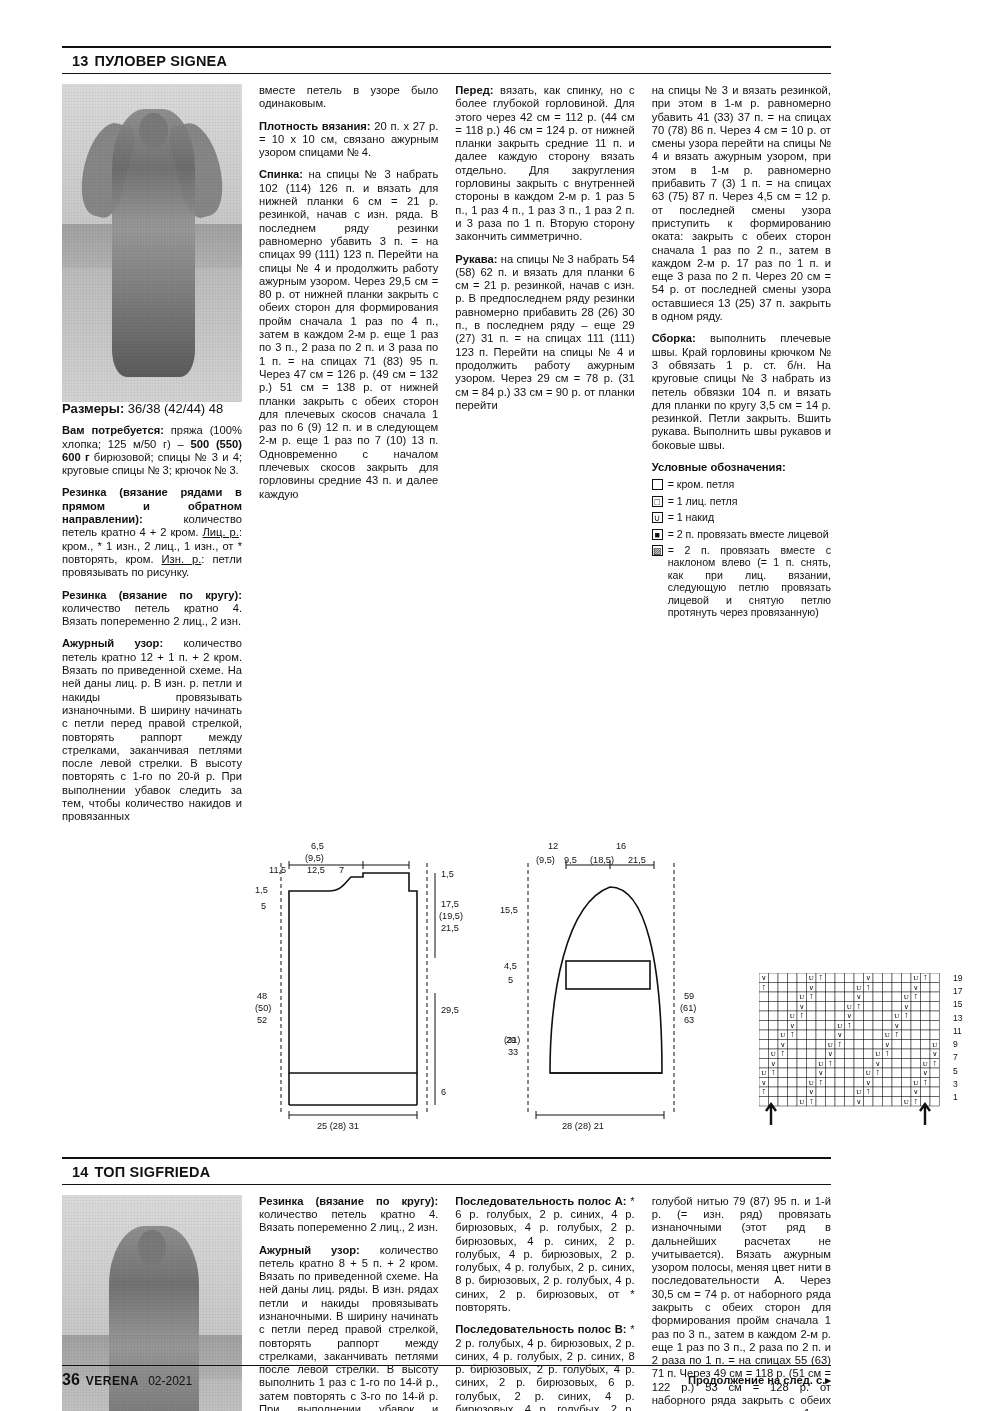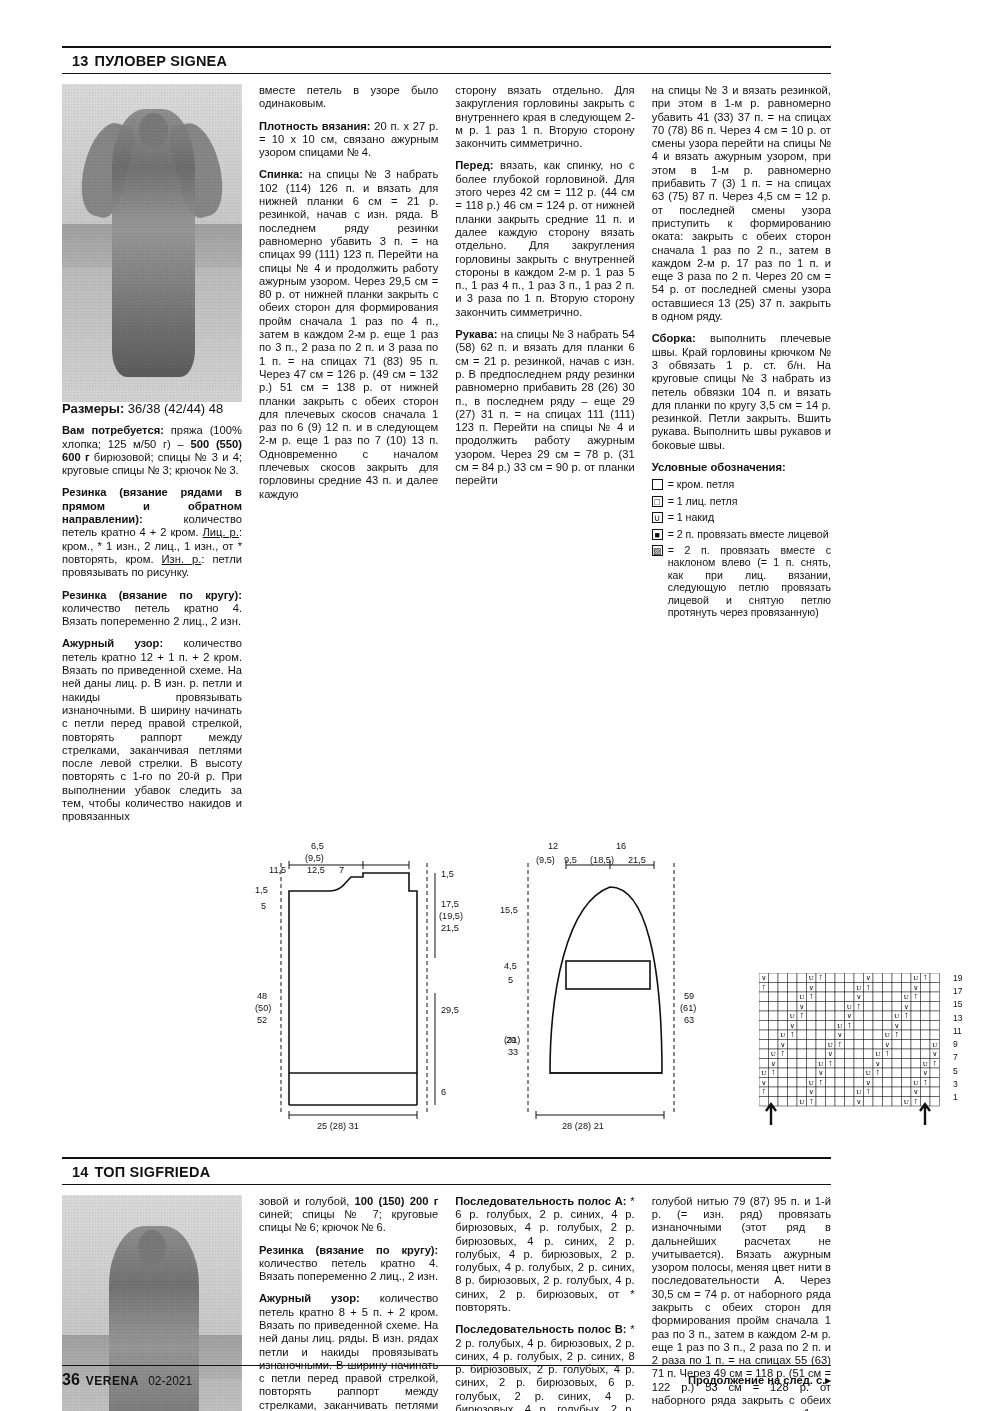--- a/index.html
+++ b/index.html
@@ -168,21 +168,20 @@
         </div>
     </div>
 
     <div class="col">
         <p>вместе петель в узоре было одинаковым.</p>
         <p><b>Плотность вязания:</b> 20 п. х 27 р. = 10 х 10 см, связано ажурным узором спицами № 4.</p>
         <p><b>Спинка:</b> на спицы № 3 набрать 102 (114) 126 п. и вязать для нижней планки 6 см = 21 р. резинкой, начав с изн. ряда. В последнем ряду резинки равномерно убавить 3 п. = на спицах 99 (111) 123 п. Перейти на спицы № 4 и продолжить работу ажурным узором. Через 29,5 см = 80 р. от нижней планки закрыть с обеих сторон для формирования пройм сначала 1 раз по 4 п., затем в каждом 2-м р. еще 1 раз по 3 п., 2 раза по 2 п. и 3 раза по 1 п. = на спицах 71 (83) 95 п. Через 47 см = 126 р. (49 см = 132 р.) 51 см = 138 р. от нижней планки закрыть с обеих сторон для плечевых скосов сначала 1 раз по 6 (9) 12 п. и в следующем 2-м р. еще 1 раз по 7 (10) 13 п. Одновременно с началом плечевых скосов закрыть для горловины средние 43 п. и далее каждую</p>
       </div>
 
     <div class="col">
-        <p>сторону вязать отдельно. Для закругления горловины закрыть с внутреннего края в следующем 2-м р. 1 раз 1 п. Вторую сторону закончить симметрично.</p>
         <p><b>Перед:</b> вязать, как спинку, но с более глубокой горловиной. Для этого через 42 см = 112 р. (44 см = 118 р.) 46 см = 124 р. от нижней планки закрыть средние 11 п. и далее каждую сторону вязать отдельно. Для закругления горловины закрыть с внутренней стороны в каждом 2-м р. 1 раз 5 п., 1 раз 4 п., 1 раз 3 п., 1 раз 2 п. и 3 раза по 1 п. Вторую сторону закончить симметрично.</p>
         <p><b>Рукава:</b> на спицы № 3 набрать 54 (58) 62 п. и вязать для планки 6 см = 21 р. резинкой, начав с изн. р. В предпоследнем ряду резинки равномерно прибавить 28 (26) 30 п., в последнем ряду – еще 29 (27) 31 п. = на спицах 111 (111) 123 п. Перейти на спицы № 4 и продолжить работу ажурным узором. Через 29 см = 78 р. (31 см = 84 р.) 33 см = 90 р. от планки перейти</p>
       </div>
 
     <div class="col">
       <div>
           <p>на спицы № 3 и вязать резинкой, при этом в 1-м р. равномерно убавить 41 (33) 37 п. = на спицах 70 (78) 86 п. Через 4 см = 10 р. от смены узора перейти на спицы № 4 и вязать ажурным узором, при этом в 1-м р. равномерно прибавить 7 (3) 1 п. = на спицах 63 (75) 87 п. Через 4,5 см = 12 р. от последней смены узора приступить к формированию оката: закрыть с обеих сторон сначала 1 раз по 2 п., затем в каждом 2-м р. 17 раз по 1 п. и еще 3 раза по 2 п. Через 20 см = 54 р. от последней смены узора оставшиеся 13 (25) 37 п. закрыть в одном ряду.</p>
           <p><b>Сборка:</b> выполнить плечевые швы. Край горловины крючком № 3 обвязать 1 р. ст. б/н. На круговые спицы № 3 набрать из петель обвязки 104 п. и вязать для планки по кругу 3,5 см = 14 р. резинкой. Петли закрыть. Вшить рукава. Выполнить швы рукавов и боковые швы.</p>
         </div>
       <div class="legend">
@@ -670,21 +669,20 @@
         <div class="sky"></div>
           <div class="sea"></div>
           <div class="sand"></div>
         <div class="figure" style="left:26%;width:50%;top:10%;"></div>
         <div class="head" style="left:42%;top:11%;"></div>
         <div class="grain"></div>
       </div>
 
     </div>
     <div class="col">
-        <p>зовой и голубой, <b>100 (150) 200 г</b> синей; спицы № 7; круговые спицы № 6; крючок № 6.</p>
         <p><b>Резинка (вязание по кругу):</b> количество петель кратно 4. Вязать попеременно 2 лиц., 2 изн.</p>
         <p><b>Ажурный узор:</b> количество петель кратно 8 + 5 п. + 2 кром. Вязать по приведенной схеме. На ней даны лиц. ряды. В изн. рядах петли и накиды провязывать изнаночными. В ширину начинать с петли перед правой стрелкой, повторять раппорт между стрелками, заканчивать петлями после левой стрелки. В высоту выполнить 1 раз с 1-го по 14-й р., затем повторять с 3-го по 14-й р. При выполнении убавок и прибавок следить за тем, чтобы количество накидов и провязанных вместе петель в узоре было одинаковым.</p>
       </div>
     <div class="col">
         <p><b>Последовательность полос А:</b> * 6 р. голубых, 2 р. синих, 4 р. бирюзовых, 4 р. голубых, 2 р. бирюзовых, 4 р. синих, 2 р. голубых, 4 р. бирюзовых, 2 р. голубых, 4 р. голубых, 2 р. синих, 8 р. бирюзовых, 2 р. голубых, 4 р. синих, 2 р. бирюзовых, от * повторять.</p>
         <p><b>Последовательность полос В:</b> * 2 р. голубых, 4 р. бирюзовых, 2 р. синих, 4 р. голубых, 2 р. синих, 8 р. бирюзовых, 2 р. голубых, 4 р. синих, 2 р. бирюзовых, 6 р. голубых, 2 р. синих, 4 р. бирюзовых, 4 р. голубых, 2 р. бирюзовых, 4 р. синих, от * повторять.</p>
         <p><b>Плотность вязания:</b> 17,5 п. х 24 р. = 10 х 10 см, связано ажурным узором спицами № 7.</p>
       </div>
     <div class="col">
         <p>голубой нитью 79 (87) 95 п. и 1-й р. (= изн. ряд) провязать изнаночными (этот ряд в дальнейших расчетах не учитывается). Вязать ажурным узором полосы, меняя цвет нити в последовательности А. Через 30,5 см = 74 р. от наборного ряда закрыть с обеих сторон для формирования пройм сначала 1 раз по 3 п., затем в каждом 2-м р. еще 1 раз по 3 п., 2 раза по 2 п. и 2 раза по 1 п. = на спицах 55 (63) 71 п. Через 49 см = 118 р. (51 см = 122 р.) 53 см = 128 р. от наборного ряда закрыть с обеих сторон для плечевых скосов 1 раз по 6 (8) 10 п. и в следующем 2-м р. еще 1 раз по 6 (8) 10 п. Одновременно с началом плечевых скосов закрыть для горловины средние 29 п. и далее каждую сторону вязать отдельно. Для закругления горловины закрыть с</p>

